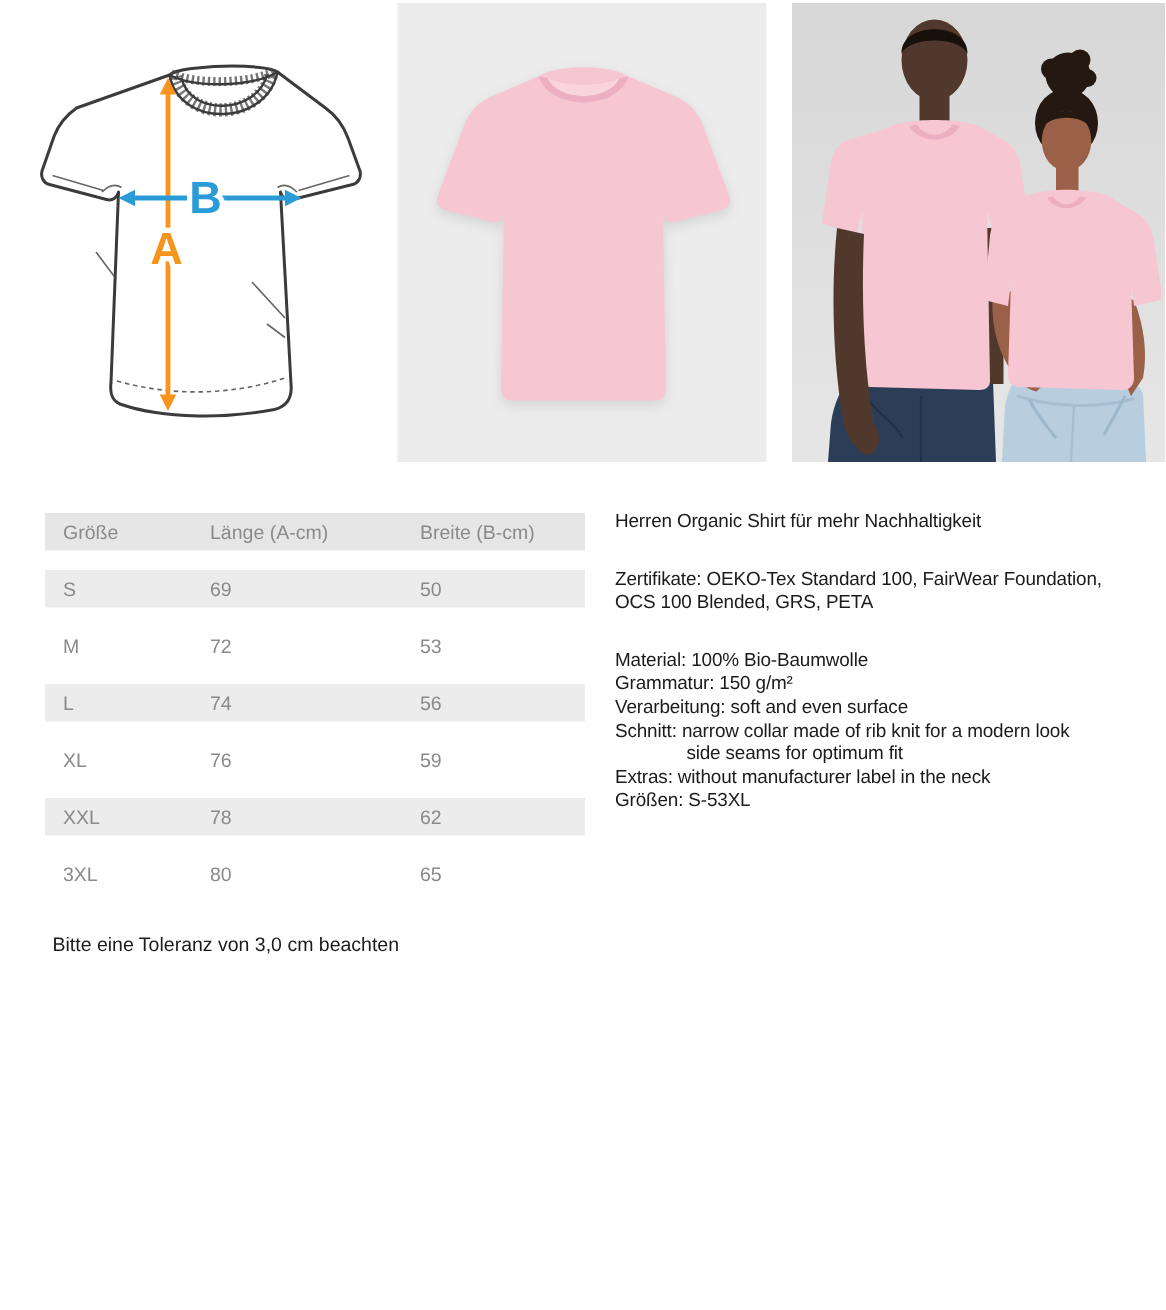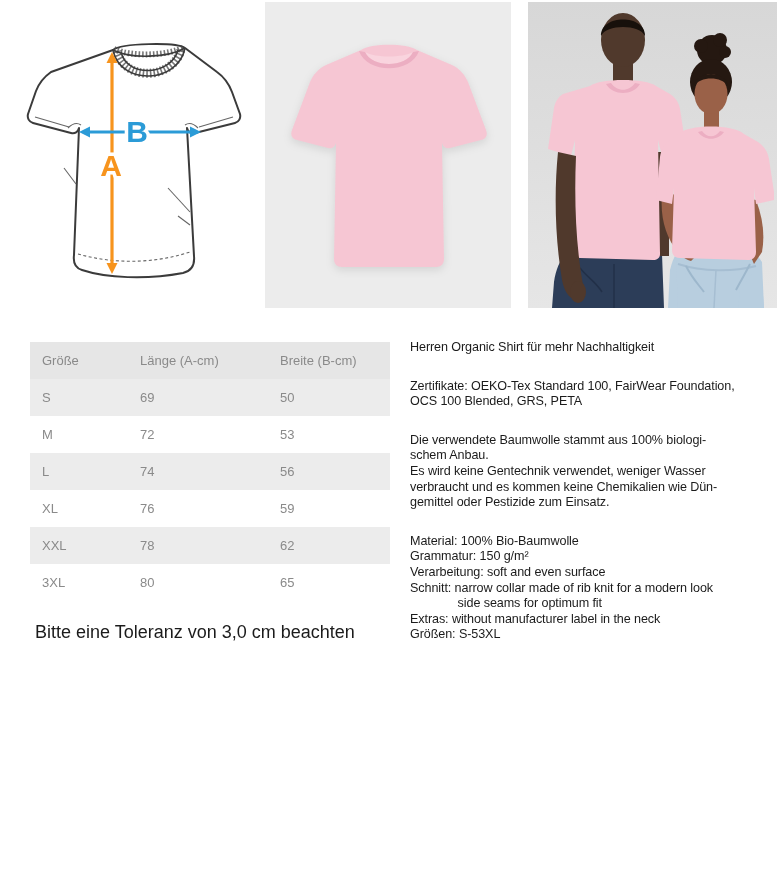--- a/index.html
+++ b/index.html
@@ -30,28 +30,28 @@
   .f-jlight{fill:var(--jeans-light,#B8CEDF)}
   .arrow-label{
     font-family:"Liberation Sans", sans-serif;font-weight:bold;font-size:30px;
     paint-order:stroke;stroke:#ffffff;stroke-width:7px;stroke-linejoin:round;
   }
   .arrow-label.a{fill:var(--accent-orange,#F7941D)}
   .arrow-label.b{fill:var(--accent-blue,#2B9BD7)}
 
   
   #size-table{position:absolute;left:30px;top:342px;width:360px;font-size:13px;color:var(--table-text,#8a8a8a);}
-  .t-row{display:grid;grid-template-columns:110px 140px 110px;height:37px;align-items:center;margin-bottom:0;}
+  .t-row{display:grid;grid-template-columns:110px 140px 110px;height:25px;align-items:center;margin-bottom:13px;}
   .t-row > div:first-child{padding-left:12px;}
   .t-head{background:var(--table-header-bg,#e6e6e6);}
   .t-shade{background:var(--table-stripe-bg,#ececec);}
   .t-plain{background:var(--table-row-alt-bg,#ffffff);}
 
   
-  #tolerance-note{position:absolute;left:35px;top:622px;font-size:18px;color:var(--body-text,#1b1b1b);}
+  #tolerance-note{position:absolute;left:35px;top:622px;font-size:13px;color:var(--body-text,#1b1b1b);}
   #description{position:absolute;left:410px;top:340px;width:366px;font-size:12.6px;line-height:15.6px;
     color:var(--body-text,#1b1b1b);letter-spacing:-0.1px;}
   #description p{margin:0 0 23px 0;white-space:pre-line;}
 </style>
 </head>
 <body>
 
 <div class="panel" id="diagram-panel">
   <svg viewBox="0 0 232 262" width="232" height="262">
 
@@ -205,25 +205,20 @@
     <div>65</div>
   </div>
 </div>
 
 <div id="tolerance-note">Bitte eine Toleranz von 3,0 cm beachten</div>
 
 <div id="description">
   <p>Herren Organic Shirt für mehr Nachhaltigkeit</p>
   <p>Zertifikate: OEKO-Tex Standard 100, FairWear Foundation,
 OCS 100 Blended, GRS, PETA</p>
-  <p>Die verwendete Baumwolle stammt aus 100% biologi-
-schem Anbau.
-Es wird keine Gentechnik verwendet, weniger Wasser
-verbraucht und es kommen keine Chemikalien wie Dün-
-gemittel oder Pestizide zum Einsatz.</p>
   <p>Material: 100% Bio-Baumwolle
 Grammatur: 150 g/m²
 Verarbeitung: soft and even surface
 Schnitt: narrow collar made of rib knit for a modern look
 &nbsp;&nbsp;&nbsp;&nbsp;&nbsp;&nbsp;&nbsp;&nbsp;&nbsp;&nbsp;&nbsp;&nbsp;&nbsp;&nbsp;side seams for optimum fit
 Extras: without manufacturer label in the neck
 Größen: S-53XL</p>
 </div>
 
 </body></html>

